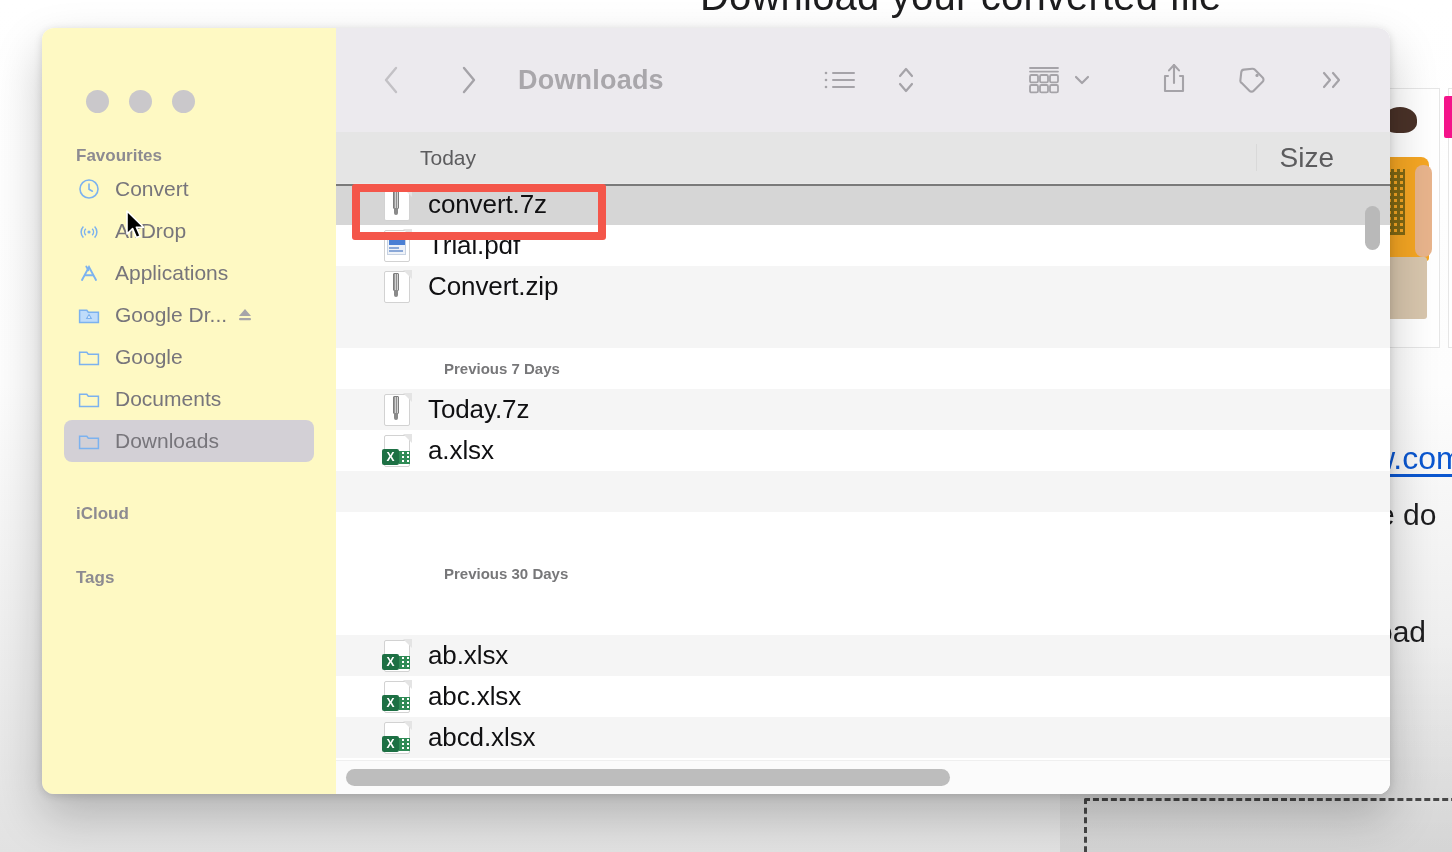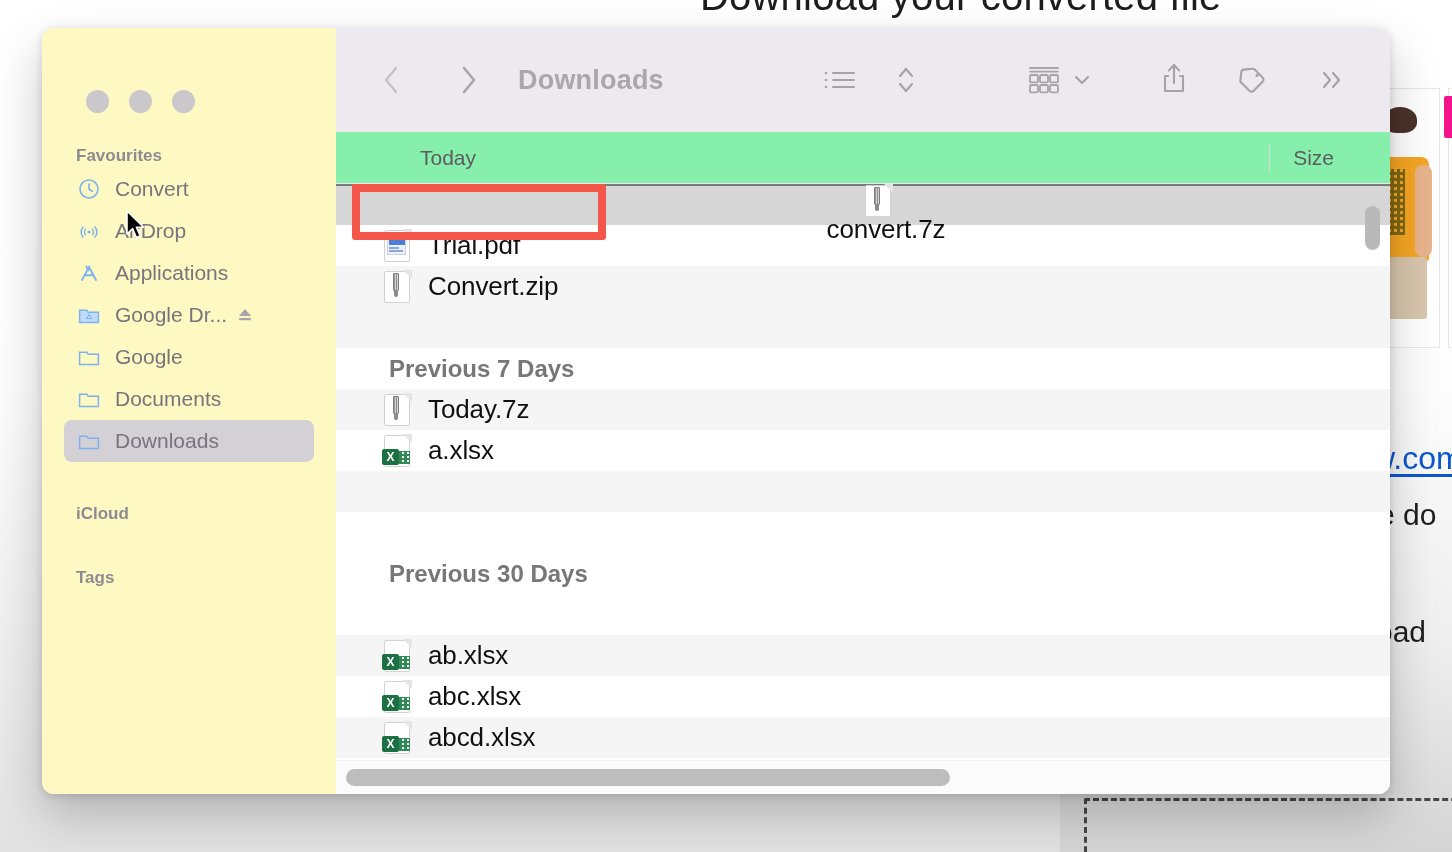--- a/index.html
+++ b/index.html
@@ -221,80 +221,80 @@
   .tb-gap-b { width: 100px; }
   .tb-gap-c { width: 56px; }
   .tb-gap-d { width: 42px; }
   .tb-gap-e { width: 44px; }
   .tb-gap-f { width: 40px; }
 
   
   #col-header {
     height: 52px;
     flex: 0 0 52px;
-    background: #86efac;
+    background: #e5e5e5;
     display: flex;
     align-items: center;
     position: relative;
     border-bottom: 1px solid #e9e9e9;
   }
   #col-name {
     position: absolute; left: 84px; top: 50%; transform: translateY(-50%);
     font-size: 21px; color: #5c5c5e;
   }
   #col-size-wrap {
     position: absolute; right: 56px; top: 0; height: 100%;
     display: flex; align-items: center;
     padding-left: 24px;
   }
   #col-size-wrap::before {
     content: "";
     position: absolute; left: 0; top: 12px; bottom: 12px;
     width: 1px; background: #d9d9d9;
   }
-  #col-size { font-size: 21px; color: #5c5c5e; }
+  #col-size { font-size: 28px; color: #5c5c5e; }
 
   
   #filelist {
     flex: 1;
     position: relative;
     overflow: hidden;
     background: #ffffff;
   }
   .row {
     height: 41px;
     display: flex;
     align-items: center;
     padding-left: 46px;
     position: relative;
   }
   .row.alt { background: #f5f5f5; }
-  .row.selected { background: #d6d6d6; flex-direction: column; }
+  .row.selected { background: #d6d6d6; }
   .row.selected::before {
     content: "";
     position: absolute; left: 0; right: 0; top: 0; height: 2px;
     background: #7a7a7a;
   }
   .row-icon {
     width: 30px; height: 34px;
     flex: 0 0 30px;
     margin-right: 16px;
     position: relative;
   }
   .row-name {
     font-size: 26px;
     color: #101012;
     white-space: nowrap;
     letter-spacing: -.1px;
   }
   .group-head {
     height: 41px;
     display: flex; align-items: center;
-    padding-left: 53px;
-    font-size: 24px;
+    padding-left: 108px;
+    font-size: 15px;
     font-weight: bold;
     color: #777779;
   }
   .spacer-row { height: 41px; }
   .spacer-row.alt { background: #f5f5f5; }
 
   
   #vscroll {
     position: absolute;
     right: 10px; top: 22px;

